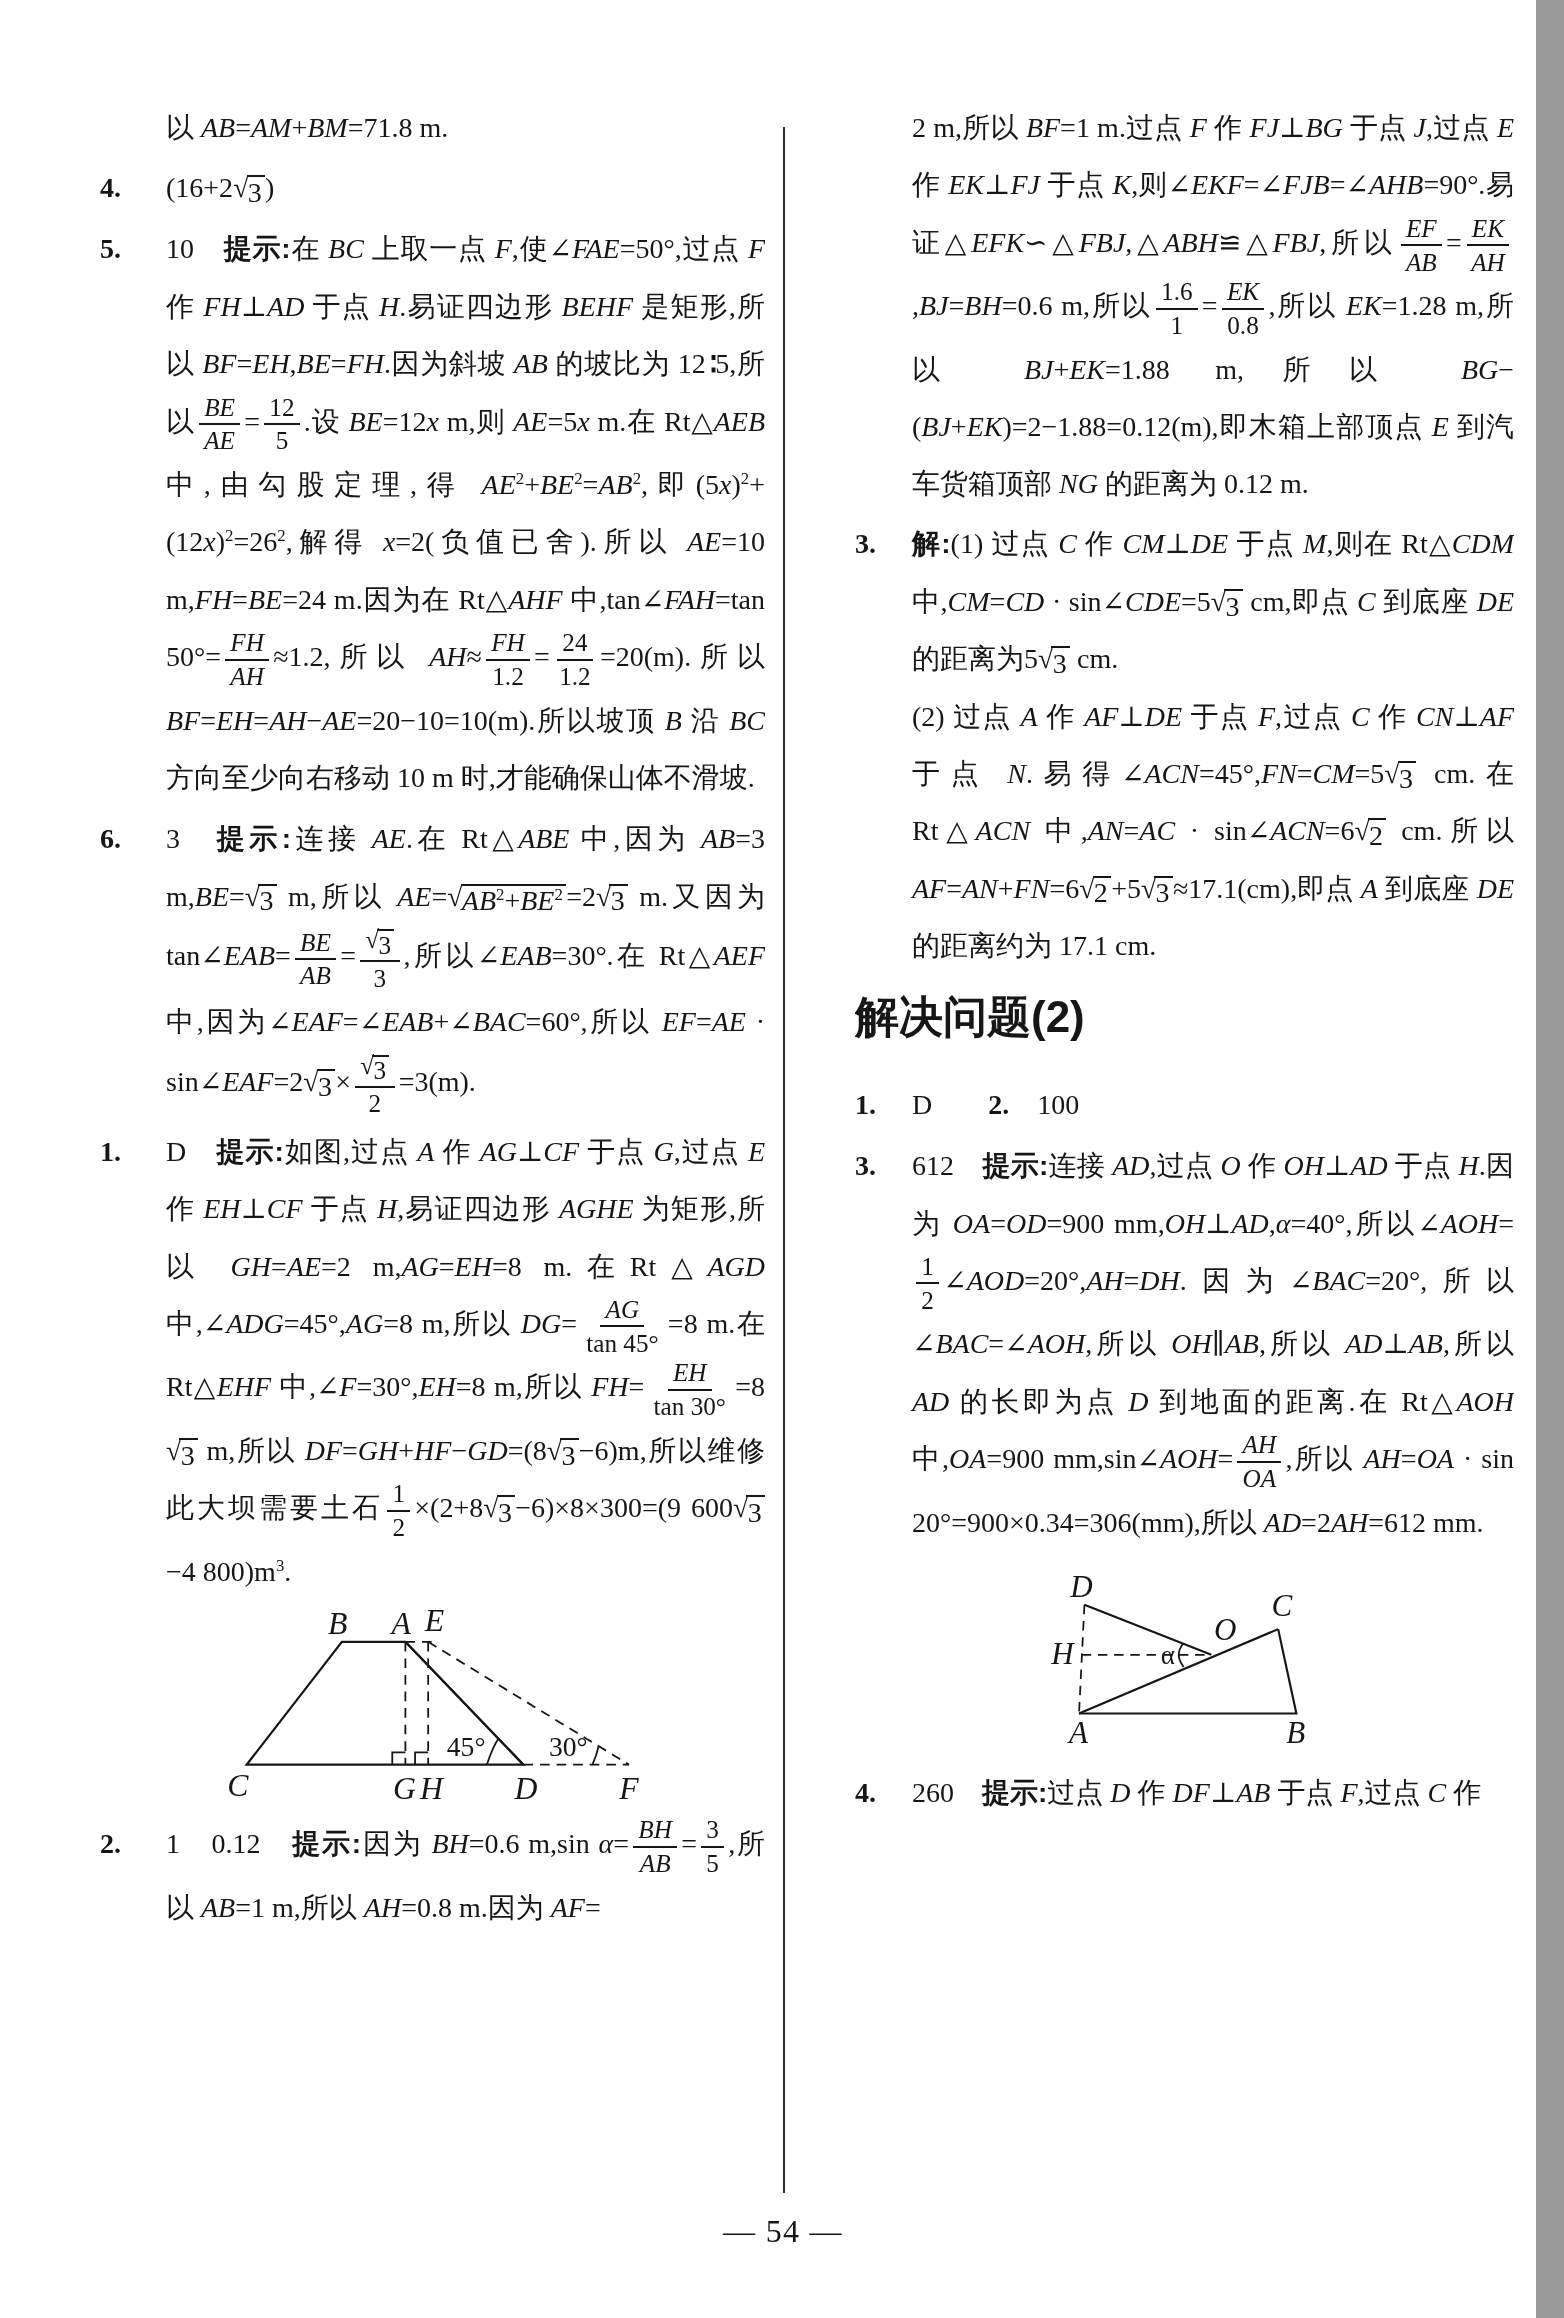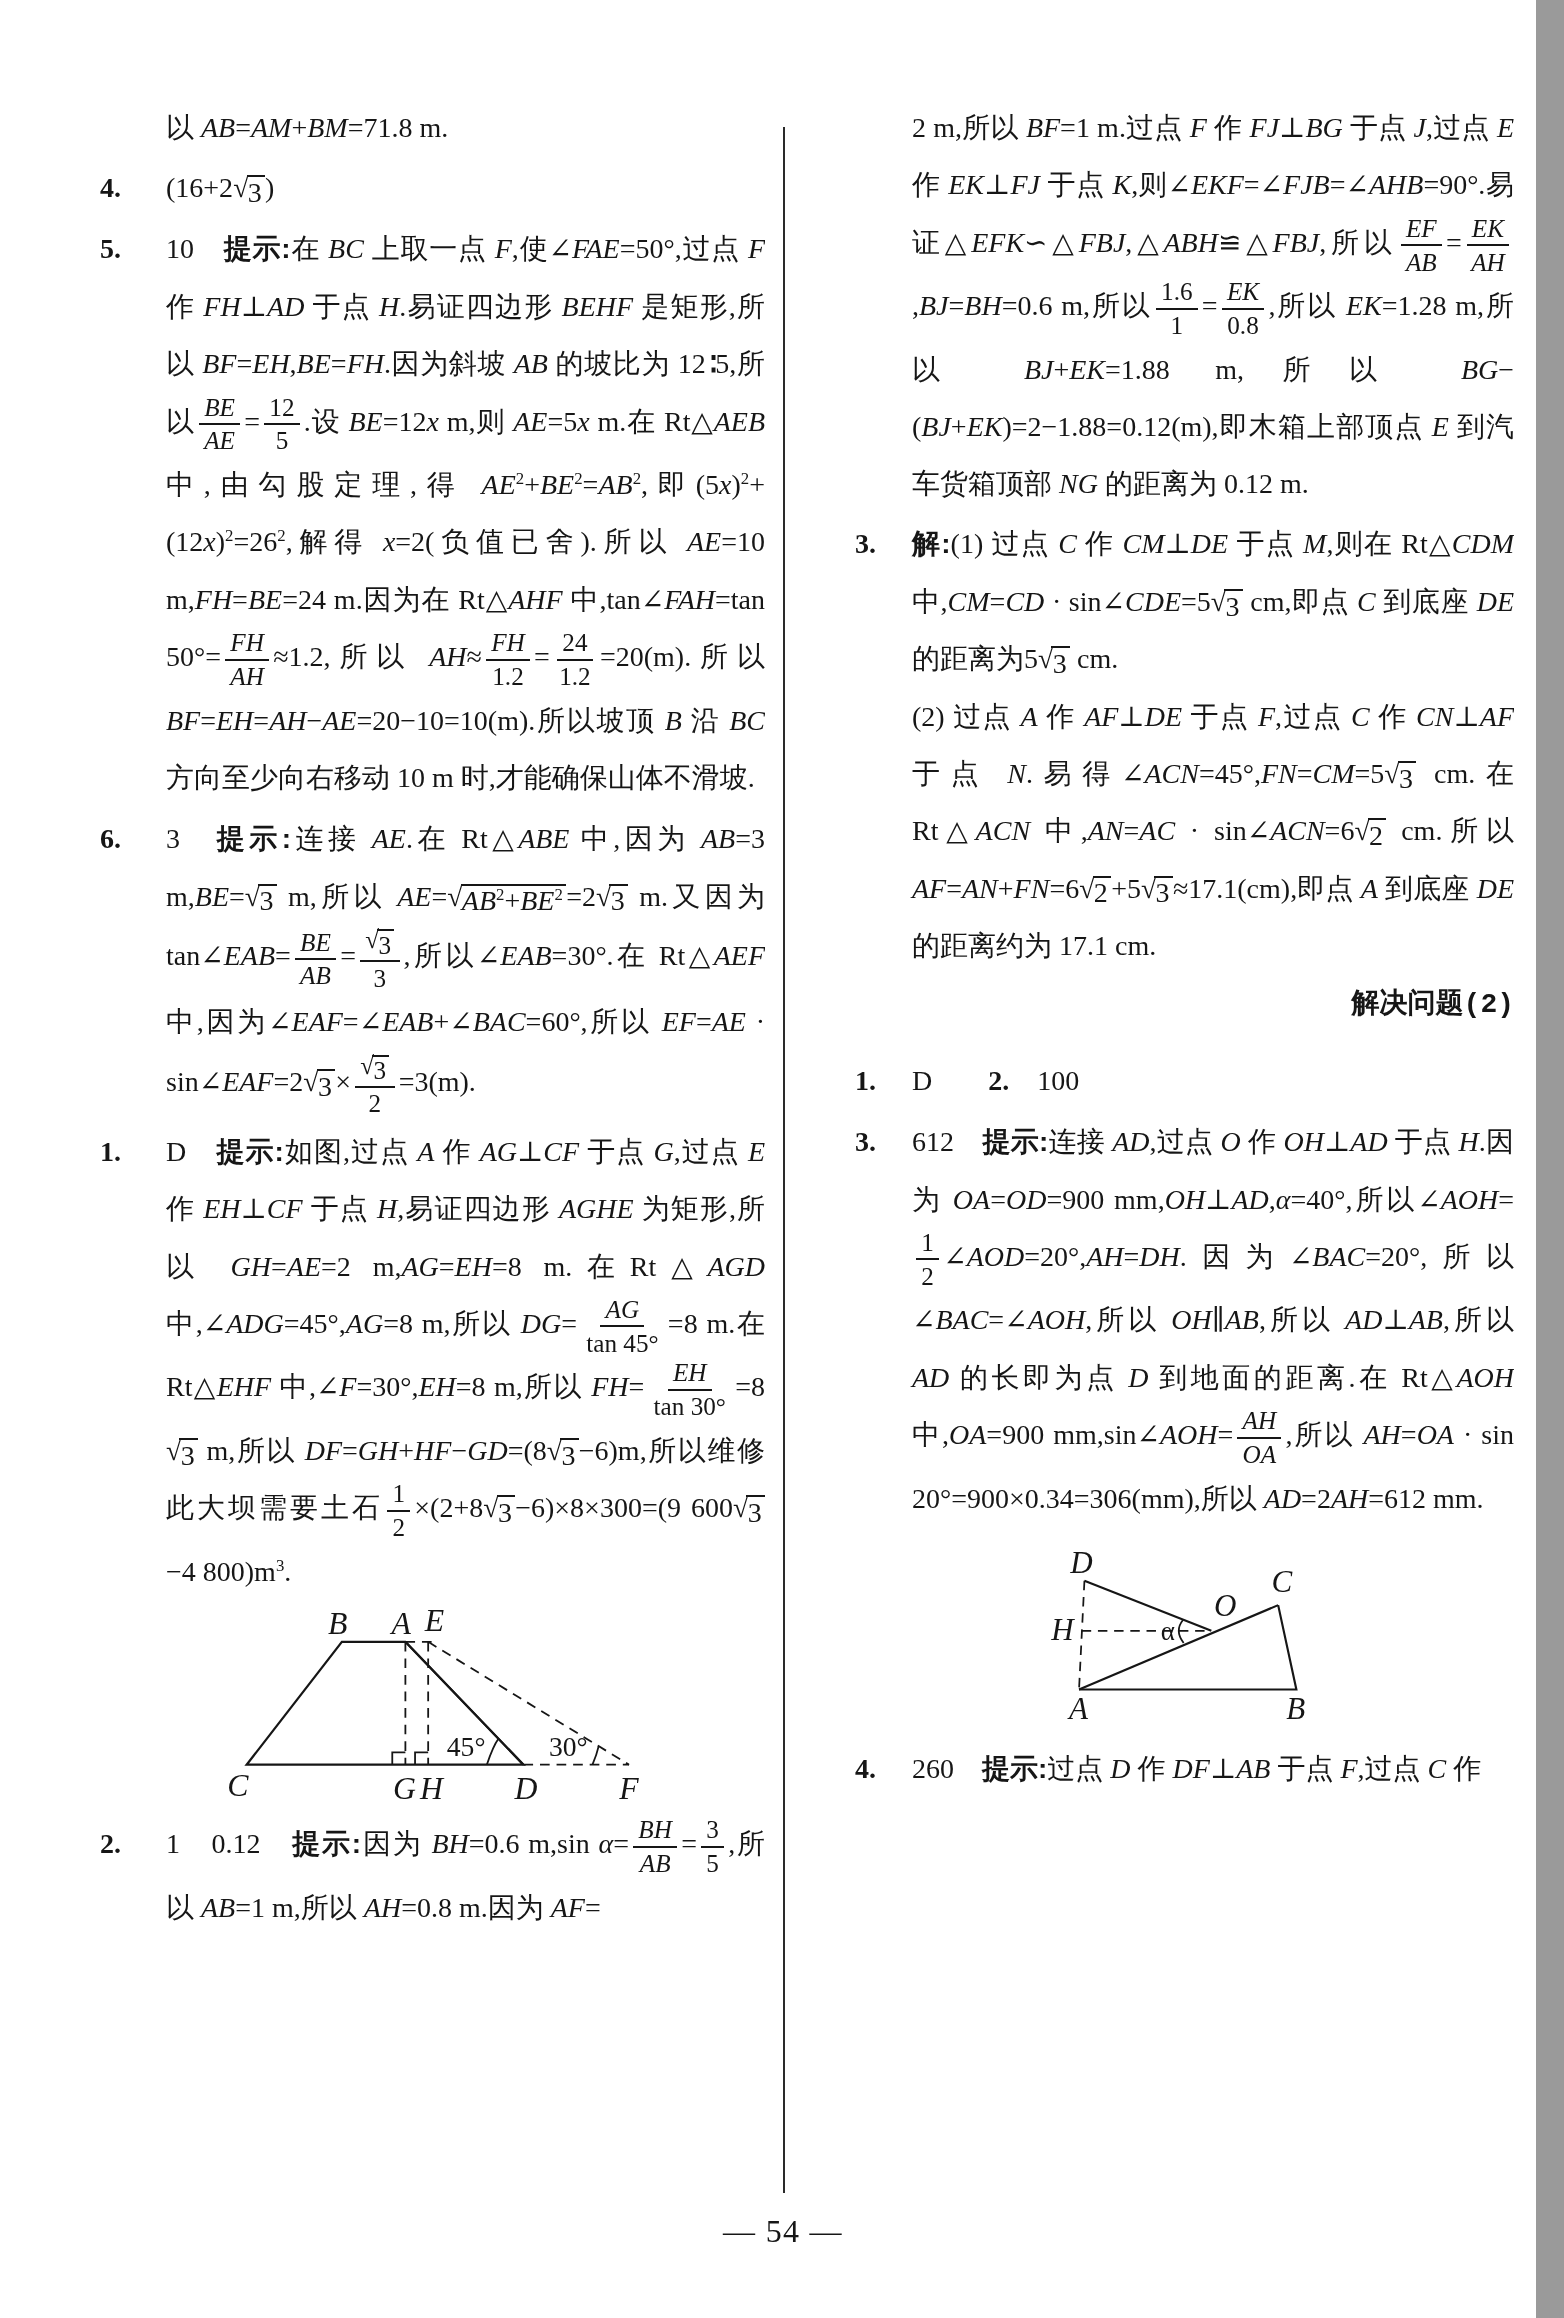--- a/index.html
+++ b/index.html
@@ -23,21 +23,21 @@
   .col-right .cont{margin-left:57px;}
 
   .item{position:relative;margin:0 0 4px;}
   .col-left .item{padding-left:66px;}
   .col-right .item{padding-left:57px;}
   .item > .inum{position:absolute;left:0;top:0;font-weight:700;}
 
   .sec{font-weight:700;font-family:"Liberation Sans","DejaVu Sans",sans-serif;font-size:30px;margin:14.5px 0 9.2px;letter-spacing:0.7px;}
 
   .chapter{text-align:center;font-weight:700;font-family:"Liberation Sans","DejaVu Sans",sans-serif;font-size:36px;line-height:1.55;margin:32px 0 4px;}
-  .chapter2{text-align:right;font-weight:700;font-family:Liberation Mono, monospace;font-size:28px;line-height:1.5;margin:9.2px 0 26px;}
+  .chapter2{text-align:left;font-weight:700;font-family:Liberation Sans, sans-serif;font-size:44px;line-height:1.5;margin:9.2px 0 26px;}
 
   
   .mi{font-style:italic;}
   .mb{font-weight:700;font-family:"Liberation Sans","DejaVu Sans",sans-serif;}
   .nb{font-weight:700;}
   sup{font-size:0.6em;line-height:0;}
   .frac{display:inline-flex;flex-direction:column;align-items:center;vertical-align:middle;line-height:1.18;font-size:0.9em;margin:0 4px;text-align:center;}
   .frac .fn{padding:0 5.3px 0.7px;border-bottom:2px solid #161616;white-space:nowrap;}
   .frac .fd{padding:1.3px 5.3px 0;white-space:nowrap;}
   .sqrt{display:inline-flex;align-items:flex-start;white-space:nowrap;vertical-align:baseline;}

